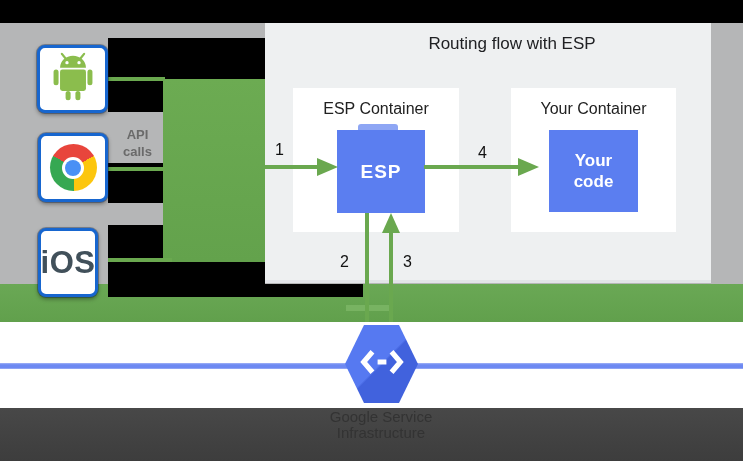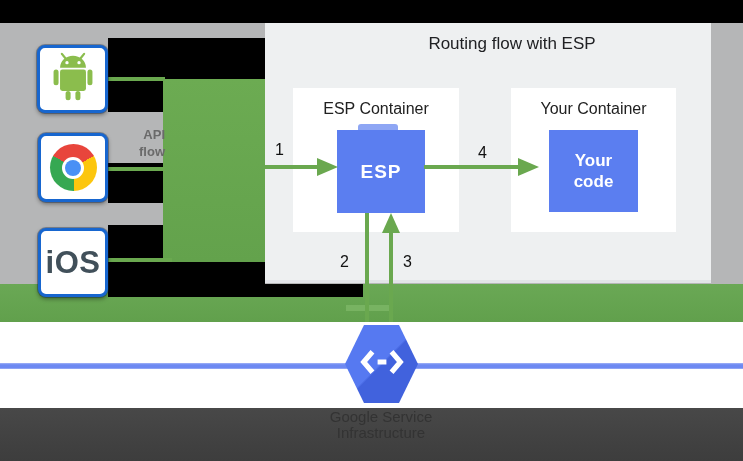--- a/index.html
+++ b/index.html
@@ -48,23 +48,23 @@
   <div class="abs black" style="left:108px;top:163px;width:55px;height:40px;"></div>
   <div class="abs black" style="left:108px;top:225px;width:55px;height:59px;"></div>
   <div class="abs black" style="left:163px;top:262px;width:102px;height:22px;"></div>
 
   <div class="abs" style="left:163px;top:79px;width:102px;height:183px;background:linear-gradient(180deg,#6cab52,#63a24c);"></div>
 
   <div class="abs hline" style="left:108px;top:77px;width:57px;"></div>
   <div class="abs hline" style="left:108px;top:167px;width:57px;"></div>
   <div class="abs hline" style="left:108px;top:258px;width:64px;"></div>
 
-  <div class="abs api-calls" style="left:110px;top:126px;width:55px;text-align:right;">
+  <div class="abs api-calls" style="left:110px;top:126px;width:55px;">
     <div>API</div>
-    <div>flow</div>
+    <div>calls</div>
   </div>
 
   <div class="abs client-box" style="left:37px;top:45px;width:71px;height:68px;">
     <span>
       <svg width="46" height="50" viewBox="0 0 48 54" aria-hidden="true">
         <g fill="#8bbd4d" stroke="none">
           <line x1="16" y1="7" x2="12" y2="2" stroke="#8bbd4d" stroke-width="2.4" stroke-linecap="round"></line>
           <line x1="32" y1="7" x2="36" y2="2" stroke="#8bbd4d" stroke-width="2.4" stroke-linecap="round"></line>
           <path d="M10 17a14 13 0 0 1 28 0z"></path>
           <circle cx="17.5" cy="11.5" r="1.8" fill="#fff"></circle>
@@ -84,21 +84,21 @@
       <span class="chrome-white">
           <span class="chrome-blue"></span>
         </span>
     </span>
   </div>
 
   <div class="abs" style="left:0;top:284px;width:743px;height:38px;background:linear-gradient(180deg,#6aa855,#61a04c);"></div>
   <div class="abs black" style="left:108px;top:284px;width:255px;height:13px;"></div>
   <div class="abs" style="left:346px;top:305px;width:46px;height:6px;background:#7fb868;opacity:.75;"></div>
 
-  <div class="abs client-box" style="left:38px;top:228px;width:70px;height:69px;">
+  <div class="abs client-box" style="left:38px;top:228px;width:60px;height:69px;">
     <span class="ios-label">iOS</span>
   </div>
 
   <div class="abs" style="left:0;top:322px;width:743px;height:86px;background:#fff;"></div>
 
   <div class="abs timeline" style="left:0;top:363px;width:743px;height:6px;"></div>
 
   <div class="abs panel" style="left:265px;top:23px;width:446px;height:260px;">
     <div class="panel-title">Routing flow with ESP</div>
 

